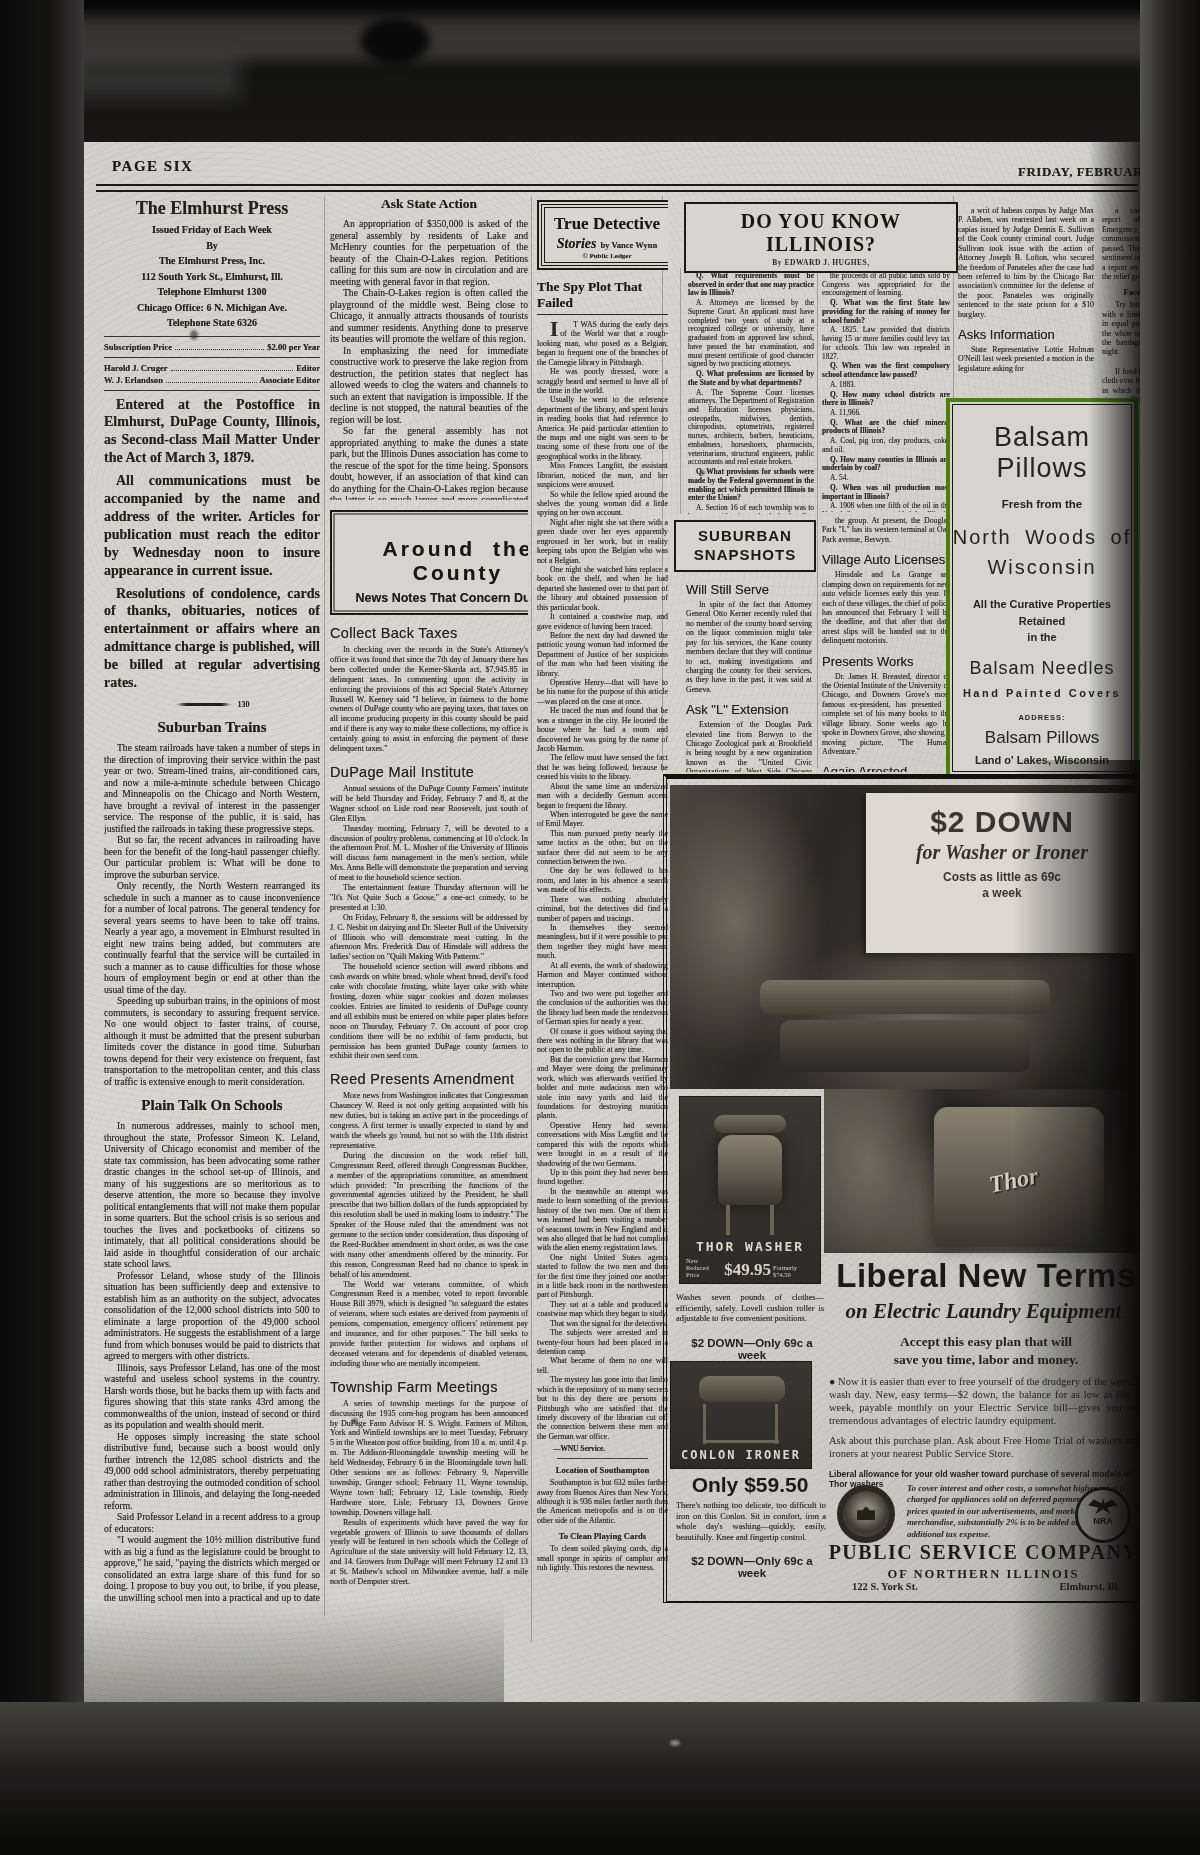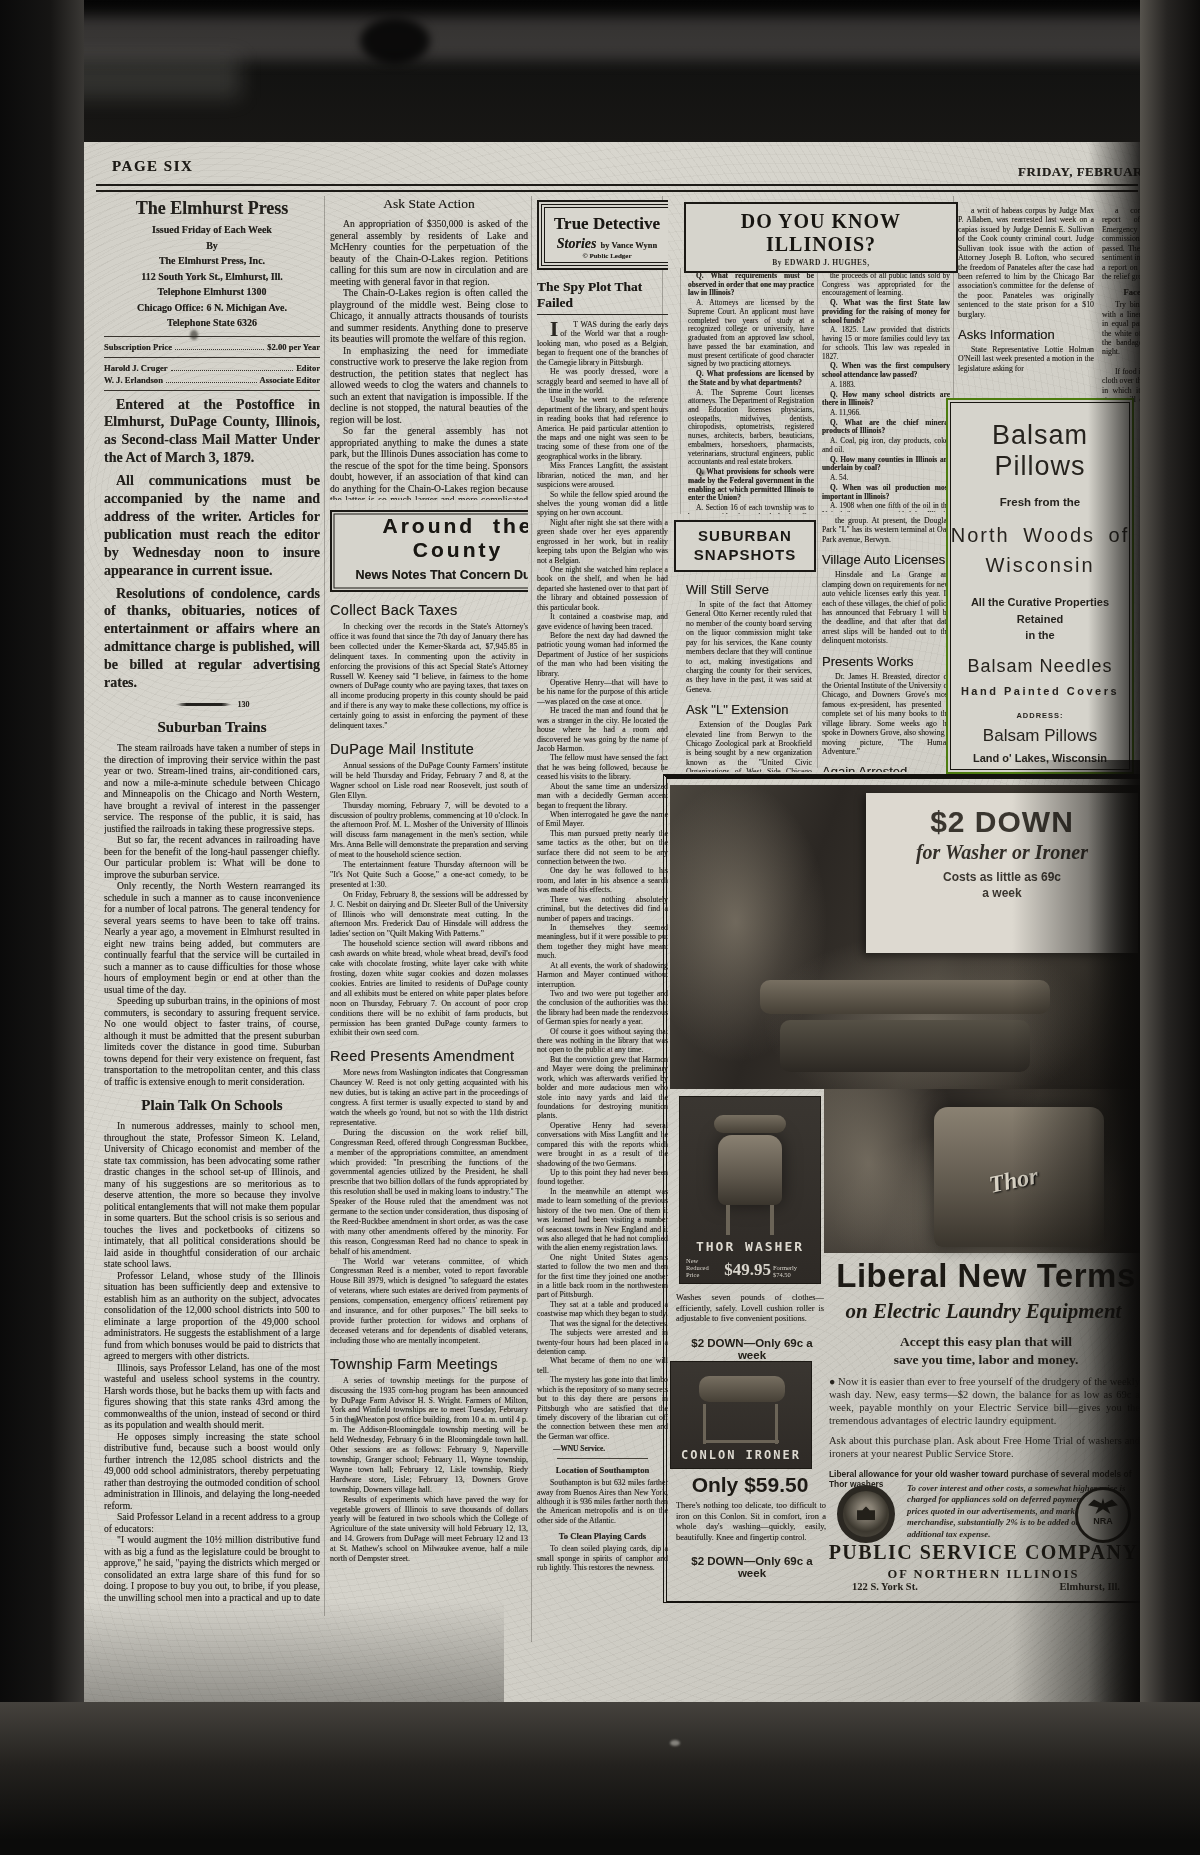--- a/index.html
+++ b/index.html
@@ -45,47 +45,47 @@
   .mast .mtitle{font-size:18px;font-weight:bold;margin:2px 0 3px;}
   .mast .mline{font-size:10px;font-weight:bold;line-height:1.55;}
   .mast hr{border:none;border-top:1px solid #38342e;margin:5px 0;}
   .mrow{display:flex;align-items:flex-end;font-size:8.6px;font-weight:bold;margin:2px 0;}
   .mrow .leader{flex:1;border-bottom:1px dotted #3a362f;margin:0 3px 2px;}
   .notices{text-align:left;}
   .notices p{font-size:14px;line-height:1.28;text-align:justify;text-indent:12px;margin:0 0 5px;font-weight:bold;}
   .ornament{display:flex;align-items:center;justify-content:center;gap:5px;margin:8px 0 10px;font-size:8px;font-weight:bold;color:#2b2822;}
   .orn-line{display:inline-block;width:58px;height:3px;background:linear-gradient(to right,transparent,#23211d 20%,#23211d 80%,transparent);clip-path:polygon(0 50%,12% 0,88% 0,100% 50%,88% 100%,12% 100%);}
   .h-edit{font-size:15px;font-weight:bold;text-align:center;color:#1e1c18;margin:10px 0 6px;}
-  .h-edit2{font-size:13.5px;font-weight:normal;text-align:center;color:#1e1c18;margin:0 0 6px;}
+  .h-edit2{font-size:13.5px;font-weight:bold;text-align:center;color:#1e1c18;margin:0 0 6px;}
   .h-county{font-family:"Liberation Sans",sans-serif;font-size:14.5px;color:#22201b;margin:10px 0 4px;font-weight:normal;letter-spacing:.3px;}
   .h-snap{font-family:"Liberation Sans",sans-serif;font-size:13px;color:#22201b;margin:8px 0 3px;font-weight:normal;}
   .h-filler{font-size:8.6px;font-weight:bold;text-align:center;margin:6px 0 3px;}
   
   .county-box{border:2.5px solid #1b1915;box-shadow:inset 0 0 0 1.5px #d4d2ca,inset 0 0 0 2.5px #1b1915;
-    width:240px;padding:2px 6px 8px;text-align:center;background:#d6d4cc;position:relative;z-index:5;}
+    width:240px;padding:25px 6px 8px;text-align:center;background:#d6d4cc;position:relative;z-index:5;}
   .county-box .big{font-family:"Liberation Sans",sans-serif;font-size:21px;font-weight:bold;letter-spacing:3px;word-spacing:9px;color:#191713;}
   .county-box .sub{font-family:"Liberation Sans",sans-serif;font-size:12.5px;font-weight:bold;margin-top:6px;color:#1d1b17;}
   .td-box{border:2px solid #1b1915;box-shadow:inset 0 0 0 2px #d6d4cc,inset 0 0 0 3px #1b1915,inset 0 0 0 5px #d6d4cc,inset 0 0 0 6px #1b1915;
     width:124px;padding:12px 6px 8px;text-align:center;background:#d8d6ce;}
   .td-box .t1{font-size:17px;font-weight:bold;color:#1b1915;}
   .td-box .t2{font-size:14px;font-weight:bold;font-style:italic;color:#1b1915;}
   .td-box .t3{font-size:8.5px;font-weight:bold;}
   .td-box .t4{font-size:7px;font-weight:bold;}
   .spy-head{font-size:13.5px;font-weight:bold;color:#1b1915;border-bottom:1px solid #2a2722;padding-bottom:3px;margin:9px 0 5px;}
   .spy .para:first-child::first-letter{float:left;font-size:21px;line-height:16px;font-weight:bold;padding:1px 2px 0 0;}
   .wnu{font-size:7.4px;font-weight:bold;margin:3px 0 2px;text-align:left;text-indent:16px;}
   .mini-rule{width:70%;border:none;border-top:1px solid #46423a;margin:5px auto;}
   .dyki-box{border:2.5px solid #1b1915;text-align:center;background:#d6d4cc;padding:6px 4px 4px;}
   .dyki-box .t1{font-size:20px;font-weight:bold;letter-spacing:1px;color:#171511;}
   .dyki-box .t2{font-size:7.5px;font-weight:bold;letter-spacing:.5px;margin-top:2px;}
   .dyki-box .t3{font-size:7px;font-style:italic;}
   .snap-box{border:2px solid #1b1915;text-align:center;background:#d6d4cc;padding:5px 2px;}
   .snap-box div{font-family:"Liberation Sans",sans-serif;font-size:15px;font-weight:bold;letter-spacing:1px;color:#1b1915;line-height:1.25;}
   
-  .balsam{border:2px solid #4d7c0f;box-shadow:inset 0 0 0 2px #d4d2ca,inset 0 0 0 3px #181611;background:#d6d4cc;
+  .balsam{border:4px solid #4d7c0f;box-shadow:inset 0 0 0 2px #d4d2ca,inset 0 0 0 3px #181611;background:#d6d4cc;
     text-align:center;font-family:"Liberation Sans",sans-serif;color:#26231e;padding-top:20px;}
   .balsam .b1{font-size:27px;letter-spacing:1px;}
   .balsam .b2{font-size:11.5px;font-weight:bold;margin-top:14px;}
   .balsam .b3{font-size:20px;letter-spacing:2px;word-spacing:6px;margin-top:12px;line-height:1.5;}
   .balsam .b4{font-size:11px;font-weight:bold;margin-top:14px;line-height:1.5;}
   .balsam .b5{font-size:18px;letter-spacing:1px;margin-top:12px;}
   .balsam .b6{font-size:11px;font-weight:bold;letter-spacing:2.5px;margin-top:8px;}
   .balsam .b7{font-size:7.5px;font-weight:bold;letter-spacing:1px;margin-top:14px;}
   .balsam .b8{font-size:17px;margin-top:6px;}
   .balsam .b9{font-size:11px;font-weight:bold;margin-top:6px;}

